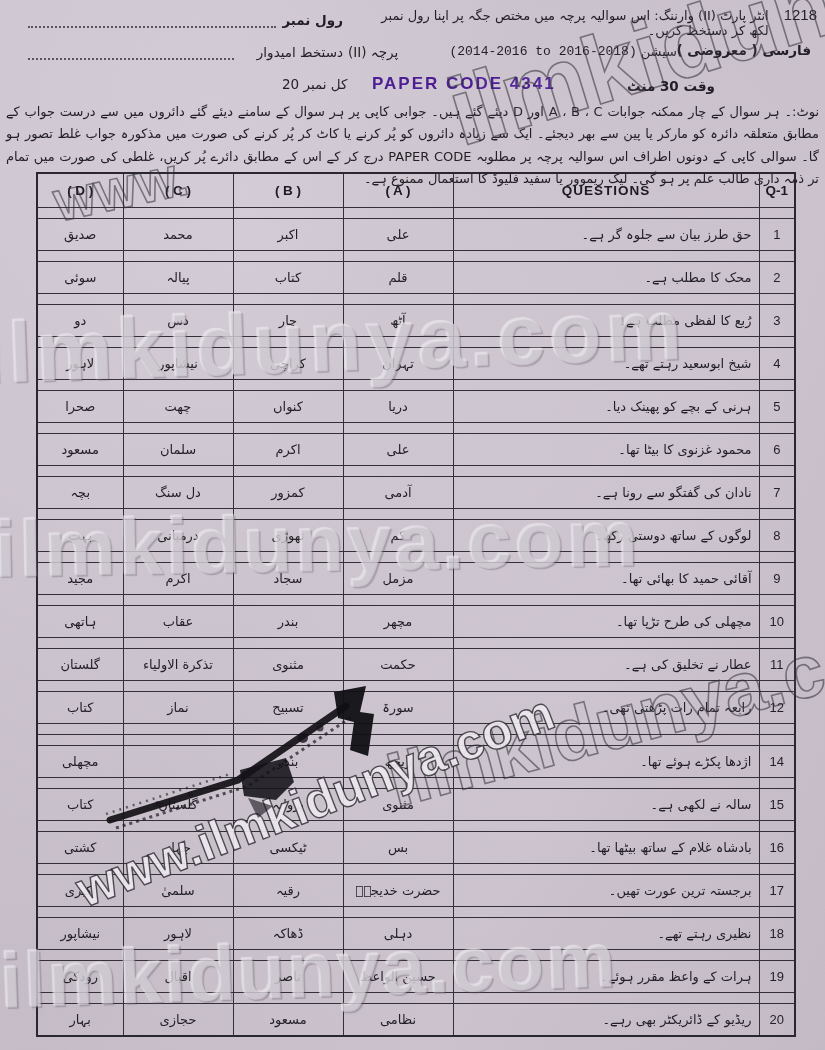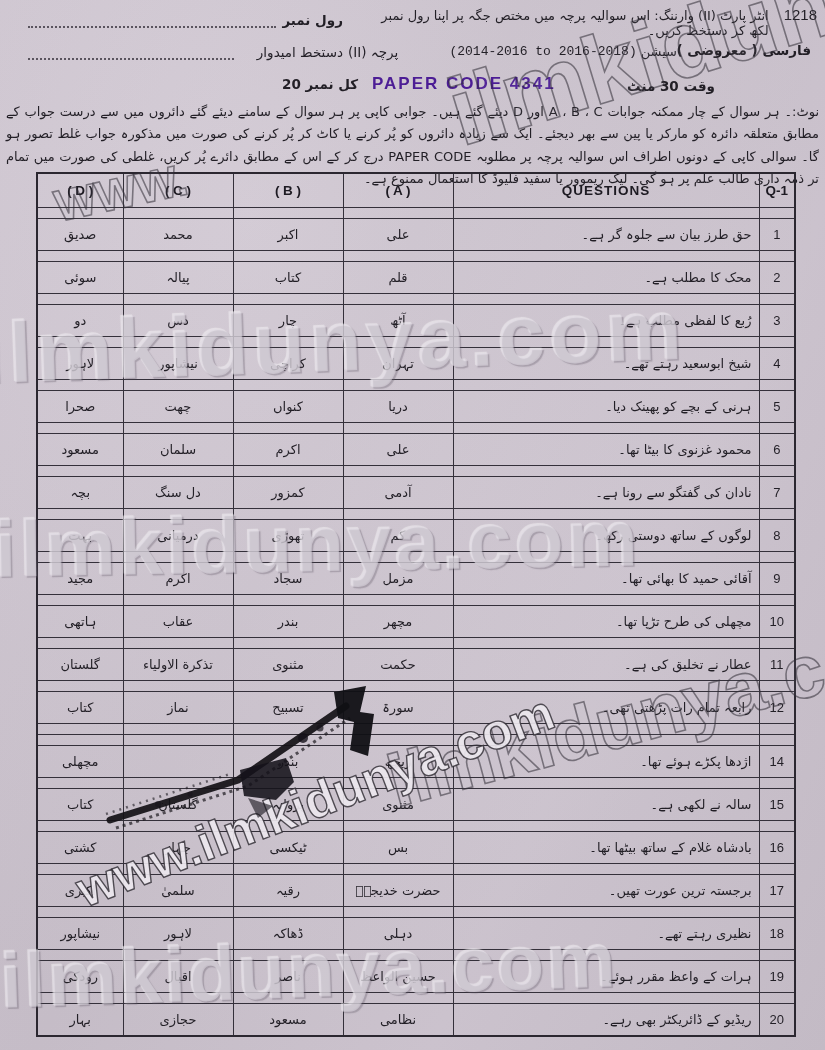--- a/index.html
+++ b/index.html
@@ -17,21 +17,21 @@
   .roll{position:absolute;left:28px;top:12px;width:315px;display:flex;align-items:flex-end;direction:rtl;gap:6px;}
   .roll .lbl{white-space:nowrap;font-weight:bold;}
   .dots{flex:1;border-bottom:2px dotted #5a545e;height:14px;}
   .warn{position:absolute;right:8px;top:6px;width:450px;direction:rtl;text-align:right;font-size:13px;display:flex;gap:6px;align-items:baseline;}
   .warn .code{font-family:"Liberation Sans",sans-serif;font-weight:normal;font-size:15px;direction:ltr;margin-left:9px;}
   .subject{position:absolute;right:14px;top:42px;direction:rtl;font-weight:bold;}
   .session{position:absolute;right:148px;top:44px;direction:rtl;display:flex;gap:4px;font-size:13px;}
   .session .range{direction:ltr;font-family:Liberation Mono, monospace;}
   .paperII{position:absolute;left:348px;top:44px;direction:rtl;}
   .sign{position:absolute;left:28px;top:44px;width:315px;display:flex;align-items:flex-end;direction:rtl;gap:23px;}
-  .total{position:absolute;left:282px;top:76px;direction:rtl;font-weight:bold;}
+  .total{position:absolute;left:282px;top:76px;direction:rtl;font-weight:normal;}
   .pcode{position:absolute;left:372px;top:74px;font-family:"Liberation Sans",sans-serif;font-weight:bold;font-size:17px;letter-spacing:2px;color:#4c1d95;}
   .time{position:absolute;right:110px;top:78px;direction:rtl;font-weight:bold;}
   
   .note{position:absolute;top:101px;left:6px;right:6px;direction:rtl;text-align:justify;font-size:13px;line-height:1.72;}
   
   table.mcq{position:absolute;top:172px;left:36px;border-collapse:collapse;table-layout:fixed;width:758px;background:transparent;}
   table.mcq td,table.mcq th{border:1.6px solid #34303a;padding:0;}
   table.mcq{border:2.5px solid #2b2730;}
   tr.head th{height:33px;font-family:"Liberation Sans",sans-serif;font-size:13.5px;font-weight:bold;color:#1d1a22;}
   tr.head th.qs{letter-spacing:1px;}

